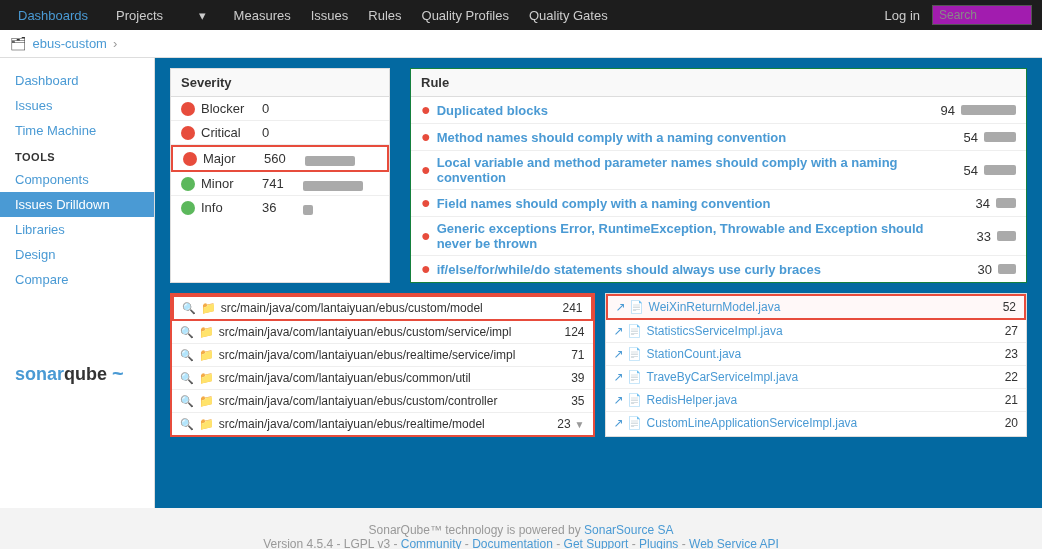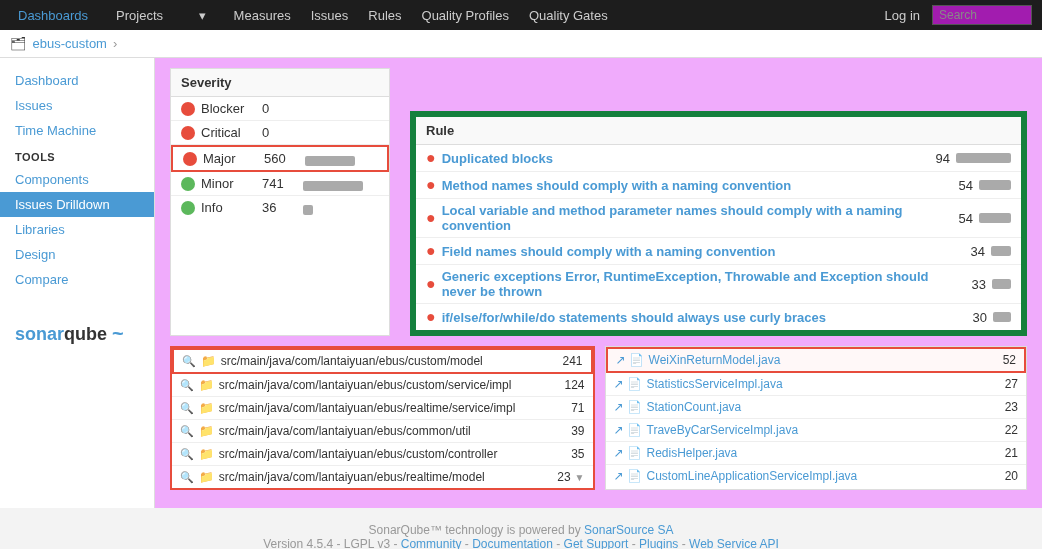--- a/index.html
+++ b/index.html
@@ -76,28 +76,29 @@
     .sidebar-logo {
       margin-top: 20px;
       padding: 10px 15px;
       display: flex;
       align-items: center;
     }
     .sonar-logo {
       font-size: 18px;
       font-weight: bold;
       color: #4a9ad4;
+      margin-top: 40px;
     }
     .sonar-logo span { color: #333; }
 
     
     .content {
       flex: 1;
       padding: 10px 15px;
-      background: #f0abfc;
+      background: #0369a1;
     }
 
     
     .severity-section {
       background: #fff;
       border: 1px solid #ddd;
       display: inline-block;
       margin-right: 10px;
       vertical-align: top;
       min-width: 220px;
@@ -127,25 +128,24 @@
     .sev-major { background: #e74c3c; }
     .sev-minor { background: #5cb85c; }
     .sev-info { background: #5cb85c; }
     .sev-label { width: 55px; font-size: 13px; }
     .sev-count { width: 35px; font-size: 13px; }
     .sev-bar { height: 10px; background: #aaa; border-radius: 2px; }
 
     
     .rules-section {
       background: #fff;
-      border: 6px solid #15803d;
+      border: 1px solid #15803d;
       display: inline-block;
       vertical-align: top;
       flex: 1;
-      margin-top: 43px;
     }
     .rules-header {
       padding: 6px 10px;
       font-weight: bold;
       font-size: 13px;
       border-bottom: 1px solid #ddd;
       background: #f9f9f9;
     }
     .rule-row {
       display: flex;

